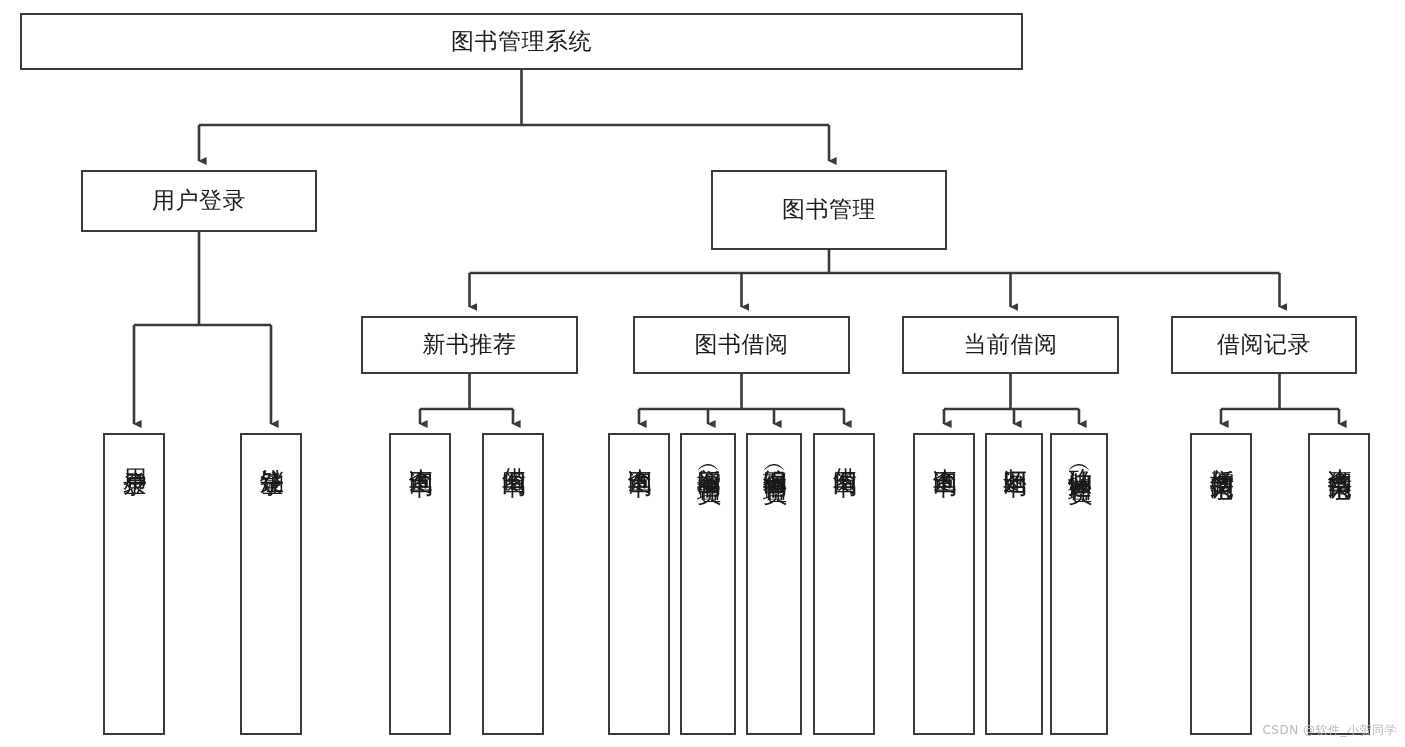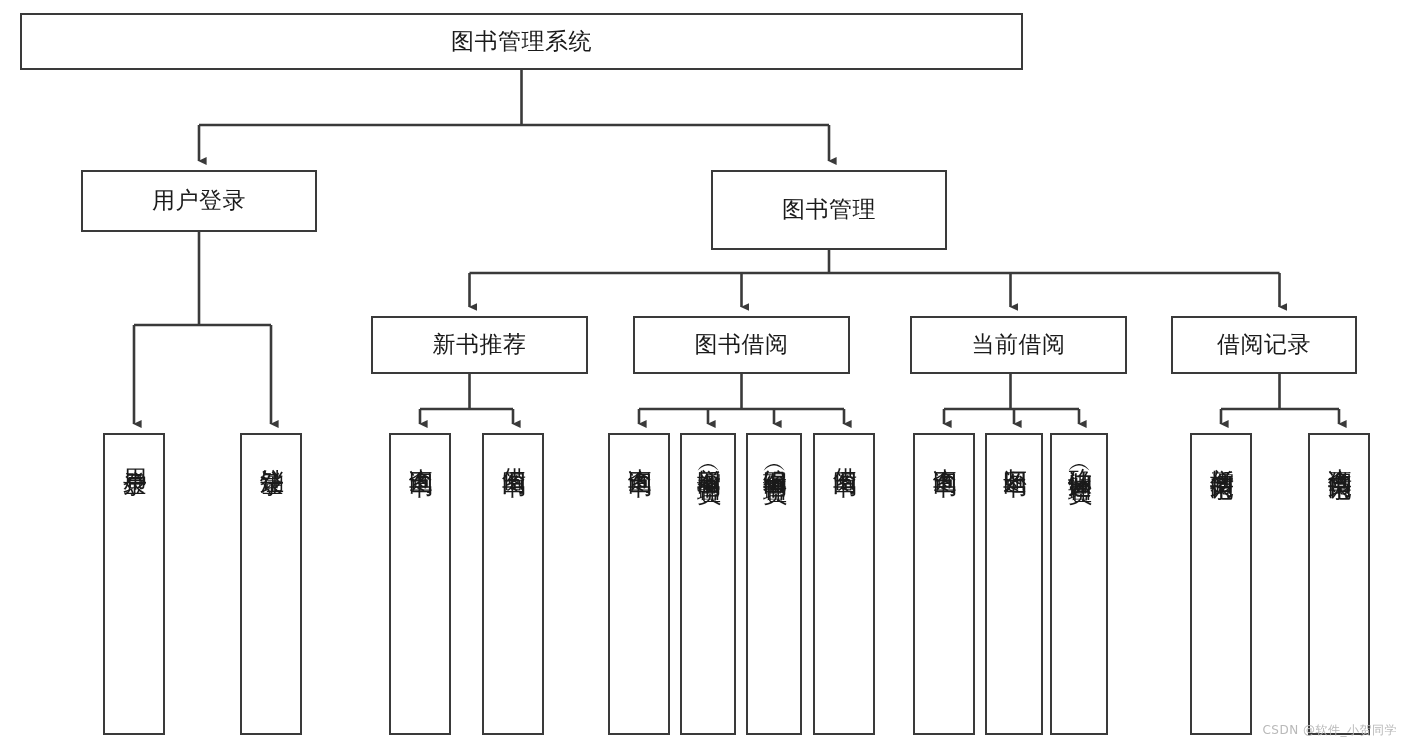--- a/index.html
+++ b/index.html
@@ -125,27 +125,27 @@
   <div id="node-layer">
       <div class="node horizontal root" style="left: 20px; top: 13px; width: 1003px; height: 57px;">
         <span class="node-label">图书管理系统</span>
       </div>
       <div class="node horizontal" style="left: 81px; top: 170px; width: 236px; height: 62px;">
         <span class="node-label">用户登录</span>
       </div>
       <div class="node horizontal" style="left: 711px; top: 170px; width: 236px; height: 80px;">
         <span class="node-label">图书管理</span>
       </div>
-      <div class="node horizontal" style="left: 371px; top: 316px; width: 217px; height: 58px;">
+      <div class="node horizontal" style="left: 361px; top: 316px; width: 217px; height: 58px;">
         <span class="node-label">新书推荐</span>
       </div>
       <div class="node horizontal" style="left: 633px; top: 316px; width: 217px; height: 58px;">
         <span class="node-label">图书借阅</span>
       </div>
-      <div class="node horizontal" style="left: 902px; top: 316px; width: 217px; height: 58px; margin-left: 8px;">
+      <div class="node horizontal" style="left: 902px; top: 316px; width: 217px; height: 58px;">
         <span class="node-label">当前借阅</span>
       </div>
       <div class="node horizontal" style="left: 1171px; top: 316px; width: 186px; height: 58px;">
         <span class="node-label">借阅记录</span>
       </div>
       <div class="node vertical" style="left: 103px; top: 433px; width: 62px; height: 302px;">
         <span class="node-label">用户登录</span>
       </div>
       <div class="node vertical" style="left: 240px; top: 433px; width: 62px; height: 302px;">
         <span class="node-label">注销登录</span>

